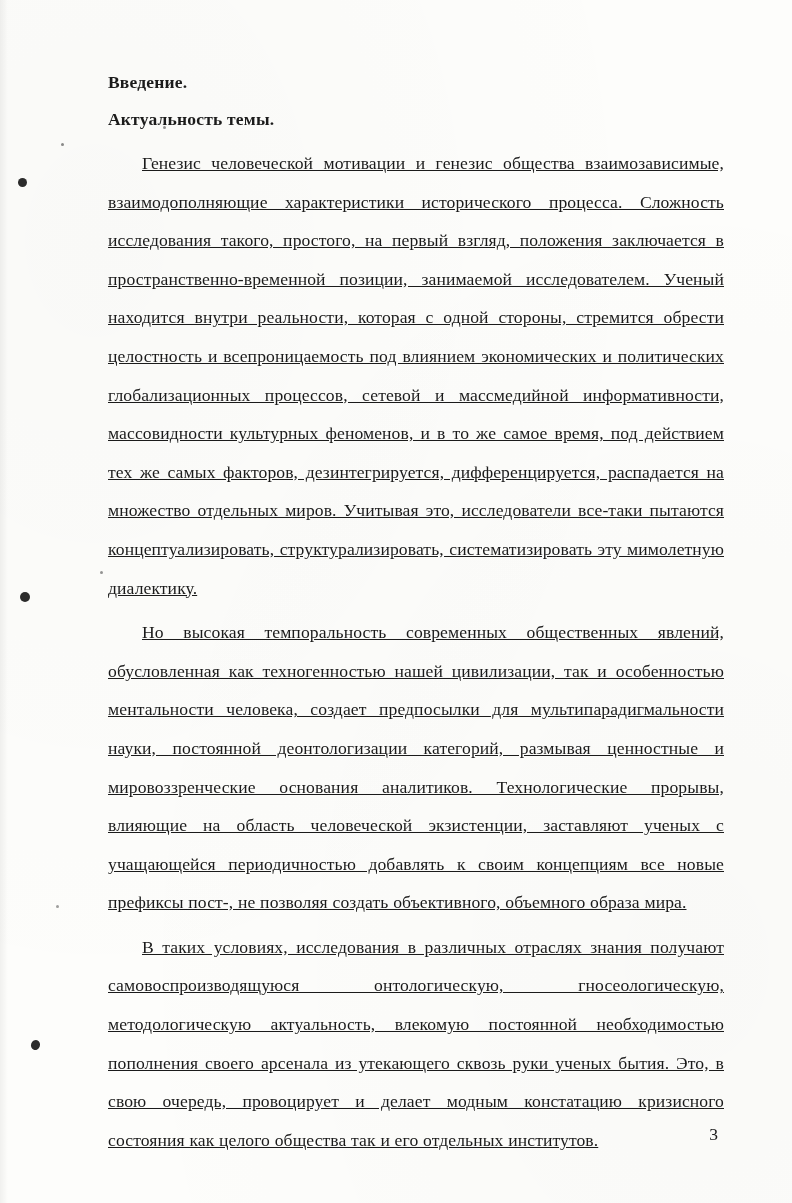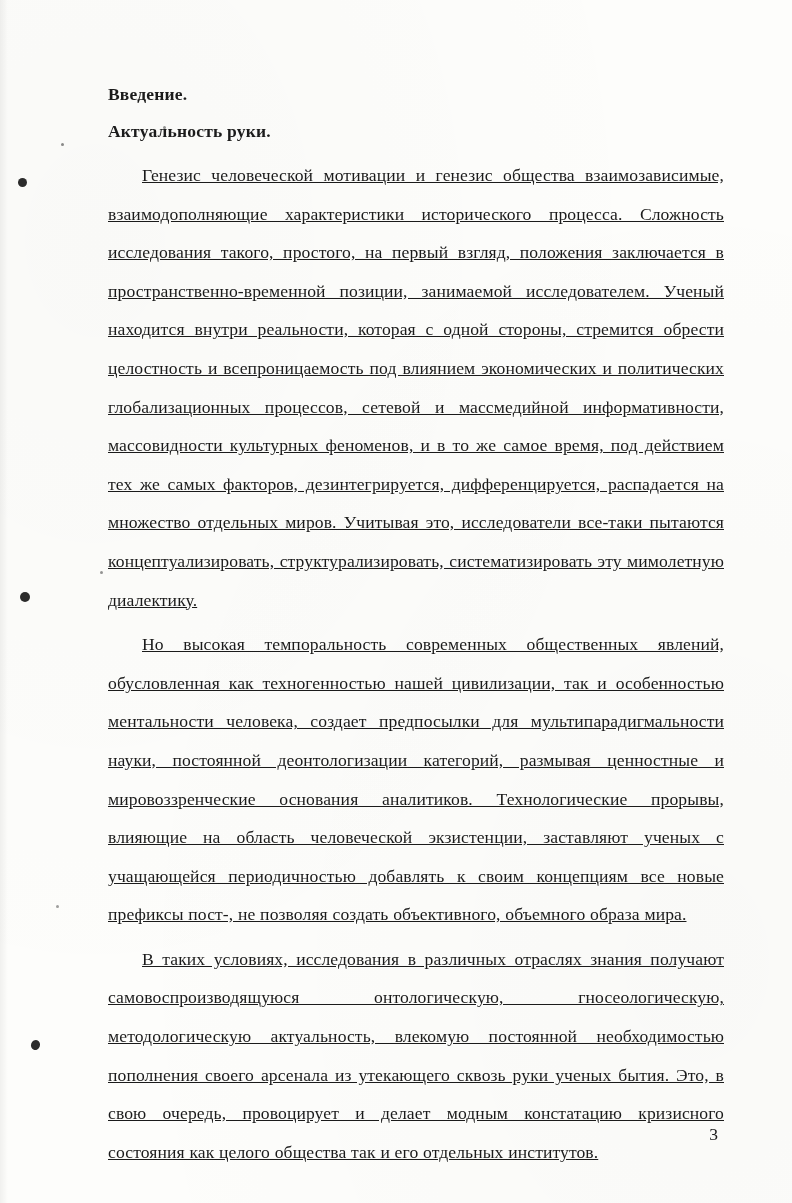--- a/index.html
+++ b/index.html
@@ -22,21 +22,21 @@
     position: absolute;
     inset: 0;
     background:
       radial-gradient(ellipse at 12% 20%, rgba(0,0,0,0.016), rgba(0,0,0,0) 60%),
       radial-gradient(ellipse at 88% 80%, rgba(0,0,0,0.014), rgba(0,0,0,0) 62%);
     pointer-events: none;
   }
   .content {
     position: absolute;
     left: 108px;
-    top: 84px;
+    top: 72px;
     width: 616px;
   }
   .heading {
     font-weight: bold;
     font-size: 17.5px;
     letter-spacing: 0.2px;
     margin: 0 0 16px 0;
     text-indent: 0;
   }
   .heading.second {
@@ -95,21 +95,21 @@
   <span class="mark m3"></span>
   <span class="mark m4"></span>
   <span class="mark m5"></span>
   <span class="mark m6"></span>
   <span class="mark m7"></span>
 
   <div class="content">
 
     <div class="heading">Введение.</div>
 
-    <div class="heading second">Актуальность руки.</div>
+    <div class="heading second">Актуальность темы.</div>
 
     <p class="body">Генезис человеческой мотивации и генезис общества взаимозависимые, взаимодополняющие характеристики исторического процесса. Сложность исследования такого, простого, на первый взгляд, положения заключается в пространственно-временной позиции, занимаемой исследователем. Ученый находится внутри реальности, которая с одной стороны, стремится обрести целостность и всепроницаемость под влиянием экономических и политических глобализационных процессов, сетевой и массмедийной информативности, массовидности культурных феноменов, и в то же самое время, под действием тех же самых факторов, дезинтегрируется, дифференцируется, распадается на множество отдельных миров. Учитывая это, исследователи все-таки пытаются концептуализировать, структурализировать, систематизировать эту мимолетную диалектику.</p>
     <div class="gap"></div>
     <p class="body">Но высокая темпоральность современных общественных явлений, обусловленная как техногенностью нашей цивилизации, так и особенностью ментальности человека, создает предпосылки для мультипарадигмальности науки, постоянной деонтологизации категорий, размывая ценностные и мировоззренческие основания аналитиков. Технологические прорывы, влияющие на область человеческой экзистенции, заставляют ученых с учащающейся периодичностью добавлять к своим концепциям все новые префиксы пост-, не позволяя создать объективного, объемного образа мира.</p>
     <div class="gap"></div>
     <p class="body">В таких условиях, исследования в различных отраслях знания получают самовоспроизводящуюся онтологическую, гносеологическую, методологическую актуальность, влекомую постоянной необходимостью пополнения своего арсенала из утекающего сквозь руки ученых бытия. Это, в свою очередь, провоцирует и делает модным констатацию кризисного состояния как целого общества так и его отдельных институтов.</p>
 
   </div>
 
   <div class="page-number">3</div>

